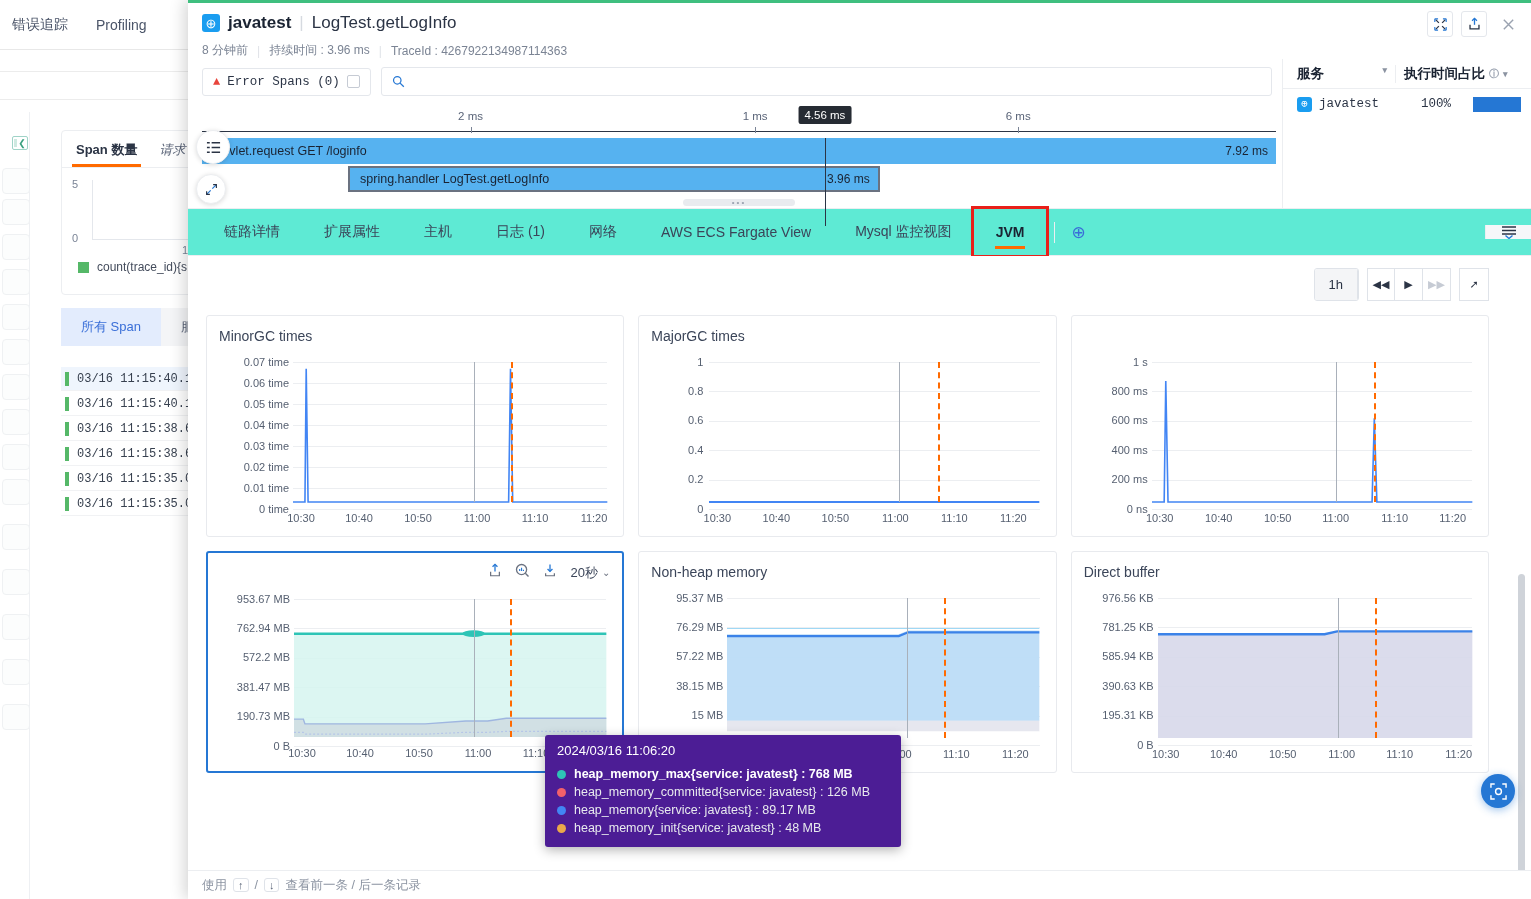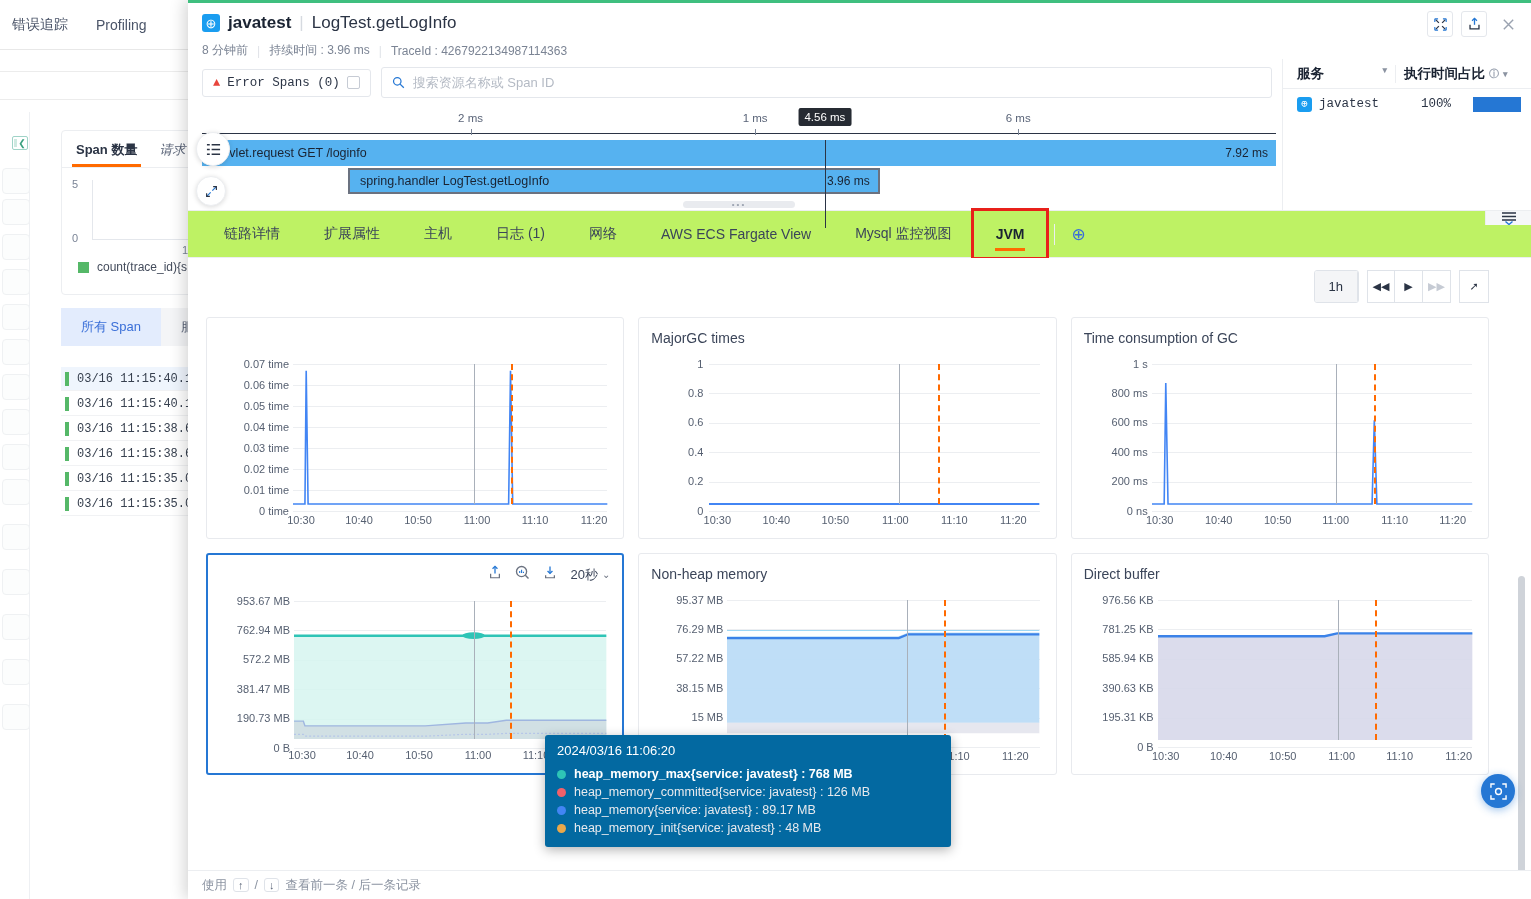--- a/index.html
+++ b/index.html
@@ -146,21 +146,21 @@
   .svc-head .c1 { width:112px; padding-left:14px; display:flex; justify-content:space-between; padding-right:8px;}
   .svc-head .c2 { flex:1; display:flex; align-items:center; gap:4px; border-left:1px solid #eceef1; padding-left:8px;}
   .caret { color:#8b93a1; font-size:9px; }
   .svc-row { display:flex; align-items:center; height:30px; font-family:"Liberation Mono", monospace; font-size:12.5px; }
   .svc-row .n { display:flex; align-items:center; gap:7px; width:112px; padding-left:14px; color:#2b3445;}
   .svc-row .p { width:56px; text-align:right; color:#2b3445; }
   .svc-row .b { flex:1; display:flex; justify-content:flex-end; padding-right:10px;}
   .svc-row .b i { display:block; width:48px; height:15px; background:#2577d4; }
 
   
-  .dtabs-wrap { display:flex; align-items:flex-start; border-bottom:1px solid #eceef1; background:#bef264; }
+  .dtabs-wrap { display:flex; align-items:center; border-bottom:1px solid #eceef1; background:#5eead4; }
   .dtabs { flex:1; display:flex; align-items:center; gap:0; padding-left:14px; position:relative; height:46px;}
   .dtab { font-size:14px; color:#3b4559; padding: 0 22px; white-space:nowrap; position:relative; height:46px;
           display:flex; align-items:center;}
   .dtab.active { font-weight:bold; color:#1a2332; }
   .dtab.active::after{ content:""; position:absolute; left:50%; transform:translateX(-50%); bottom:6px;
                        width:30px; height:3px; background:#ff6a00;}
   .dtab.boxed { outline:3px solid #e8201a; outline-offset:0; }
   .dtab-add { display:flex; align-items:center; padding:0 16px; color:#3a6fd8; font-size:17px;
               border-left:1px solid #eceef1; margin-left:8px;}
   .dtabs-right { flex:0 0 46px; border-left:1px solid #eceef1; background:#f6f7f9;
@@ -189,21 +189,21 @@
   .plot { position:absolute; left:12px; right:12px; top:38px; bottom:8px; }
   .plot .yt { position:absolute; right:calc(100% - 70px); transform:translateY(-50%);
               font-size:11px; color:#555f70; white-space:nowrap; text-align:right; }
   .plot .canvas { position:absolute; left:74px; right:4px; top:8px; bottom:26px; }
   .plot .gl { position:absolute; left:0; right:0; height:1px; background:#eceef1; }
   .plot .xt { position:absolute; bottom:4px; transform:translateX(-50%); font-size:11px; color:#555f70; }
   .plot svg { position:absolute; inset:0; width:100%; height:100%; overflow:visible;}
   .vline-grey { position:absolute; top:0; bottom:0; width:1px; background:#a9b0ba; }
   .vline-orange { position:absolute; top:0; bottom:0; border-left:2px dashed #ff6a00; }
 
-  .tooltip { position:absolute; left:545px; top:735px; width:406px; background:#0369a1; color:#e8eaee;
+  .tooltip { position:absolute; left:545px; top:735px; width:356px; background:#4c1d95; color:#e8eaee;
              border-radius:3px; padding:8px 12px 10px 12px; z-index:50; box-shadow:0 3px 12px rgba(0,0,0,.3);}
   .tt-time { font-size:13px; color:#fff; margin-bottom:7px;}
   .tt-row { display:flex; align-items:center; gap:8px; font-size:12.5px; line-height:18px;}
   .tt-row .dot { width:9px; height:9px; border-radius:50%; flex:0 0 9px;}
   .tt-row.bold { font-weight:bold; color:#fff; }
 
   .footer { height:29px; border-top:1px solid #eceef1; display:flex; align-items:center;
             padding-left:14px; gap:6px; font-size:12.5px; color:#8b93a1; background:#fff;}
   .kbd { border:1px solid #dfe3e9; border-radius:3px; padding:0 4px; font-size:11px; color:#5a6478; background:#fff;}
 
@@ -346,21 +346,20 @@
           <div class="err-box">
             <span class="warn-tri">▲</span>
             <span>Error Spans (0)</span>
             <span class="chk"></span>
           </div>
           <div class="search-box">
             <svg width="13" height="13" viewBox="0 0 16 16">
                 <circle cx="6.5" cy="6.5" r="4.6" stroke="#2577d4" stroke-width="1.5" fill="none"></circle>
                 <path d="M10 10l4.5 4.5" stroke="#2577d4" stroke-width="1.6"></path>
               </svg>
-            <input placeholder="搜索资源名称或 Span ID" style="">
           </div>
         </div>
 
         <div class="axis-row">
           <div class="axisline"></div>
           <span class="tick" style="left:25%">2 ms</span>
           <span class="tickmark" style="left:25%"></span>
           <span class="tick" style="left:51.5%">1 ms</span>
           <span class="tickmark" style="left:51.5%"></span>
           <span class="tick" style="left:76%">6 ms</span>
@@ -449,20 +448,21 @@
           <div class="tr-btn">◀◀</div>
           <div class="tr-btn">▶</div>
           <div class="tr-btn dim">▶▶</div>
           <div class="tr-btn last">➚</div>
         </div>
       </div>
 
       <div class="grid">
 
         <div class="card">
+          <div class="card-title">MinorGC times</div>
           <div class="plot">
             <span class="yt" style="top:8px">0.07 time</span>
             <span class="yt" style="top:29px">0.06 time</span>
             <span class="yt" style="top:50px">0.05 time</span>
             <span class="yt" style="top:71px">0.04 time</span>
             <span class="yt" style="top:92px">0.03 time</span>
             <span class="yt" style="top:113px">0.02 time</span>
             <span class="yt" style="top:134px">0.01 time</span>
             <span class="yt" style="top:155px">0 time</span>
             <div class="canvas">
@@ -514,21 +514,20 @@
             <span class="xt" style="left:66px">10:30</span>
             <span class="xt" style="left:125px">10:40</span>
             <span class="xt" style="left:184px">10:50</span>
             <span class="xt" style="left:244px">11:00</span>
             <span class="xt" style="left:303px">11:10</span>
             <span class="xt" style="left:362px">11:20</span>
           </div>
         </div>
 
         <div class="card">
-          <div class="card-title">Time consumption of GC</div>
           <div class="plot">
             <span class="yt" style="top:8px;right:calc(100% - 64px)">1 s</span>
             <span class="yt" style="top:37px;right:calc(100% - 64px)">800 ms</span>
             <span class="yt" style="top:66px;right:calc(100% - 64px)">600 ms</span>
             <span class="yt" style="top:96px;right:calc(100% - 64px)">400 ms</span>
             <span class="yt" style="top:125px;right:calc(100% - 64px)">200 ms</span>
             <span class="yt" style="top:155px;right:calc(100% - 64px)">0 ns</span>
             <div class="canvas" style="left:68px">
               <div class="gl" style="top:0"></div>
                 <div class="gl" style="top:29px"></div>

